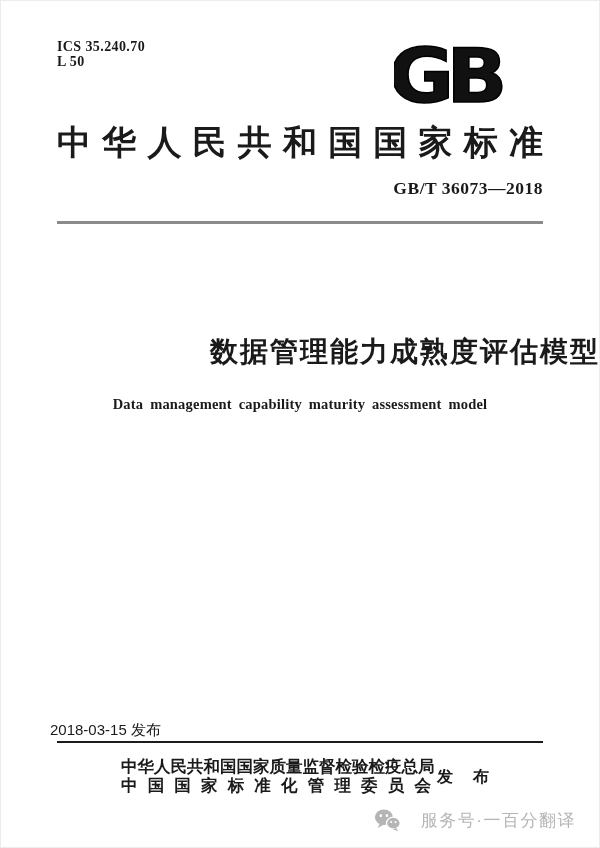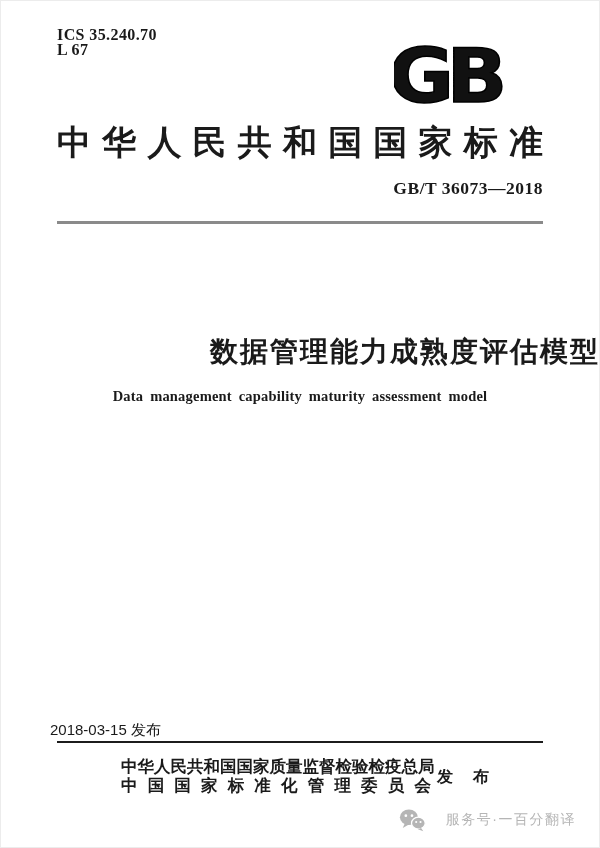--- a/index.html
+++ b/index.html
@@ -16,22 +16,22 @@
     color: #1a1a1a;
     font-family: "Liberation Serif", serif;
     overflow: hidden;
     box-shadow: inset 0 0 0 1px #ececec;
   }
 
   
   .ics-block {
     position: absolute;
     left: 57px;
-    top: 27px;
-    font-size: 16px;
+    top: 39px;
+    font-size: 14px;
     font-weight: bold;
     line-height: 15px;
     letter-spacing: 0.4px;
   }
 
   
   .gb-logo {
     position: absolute;
     left: 394px;
     top: 42px;
@@ -85,21 +85,21 @@
     text-align: right;
     font-family: "Liberation Sans", sans-serif;
     font-weight: bold;
     font-size: 28px;
     letter-spacing: 2px;
   }
 
   .title-en {
     position: absolute;
     left: 0;
-    top: 388px;
+    top: 396px;
     width: 600px;
     text-align: center;
     font-family: "Liberation Serif", serif;
     font-weight: bold;
     font-size: 14.5px;
     word-spacing: 3px;
     letter-spacing: 0.2px;
   }
 
   .dates-row {
@@ -148,33 +148,33 @@
 
   .watermark {
     position: absolute;
     right: 24px;
     top: 808px;
     display: flex;
     align-items: center;
     gap: 20px;
     color: #b5b5b5;
     font-family: "Liberation Sans", sans-serif;
-    font-size: 14px;
+    font-size: 17px;
     letter-spacing: 1.5px;
   }
   .watermark svg { display: block; }
 </style>
 </head>
 <body>
 
 <div class="page">
 
   <div class="ics-block">
     <div>ICS 35.240.70</div>
-    <div>L 67</div>
+    <div>L 50</div>
   </div>
 
   <div class="gb-logo">
     <svg width="118" height="66" viewBox="0 0 118 66" xmlns="http://www.w3.org/2000/svg">
       <g transform="scale(1.08,1)">
         <text x="-5" y="60" font-family="'DejaVu Sans', sans-serif" font-size="74" font-weight="bold" letter-spacing="-7" fill="#111111" stroke="#000000" stroke-width="1.5">GB</text>
       </g>
     </svg>
   </div>
 

